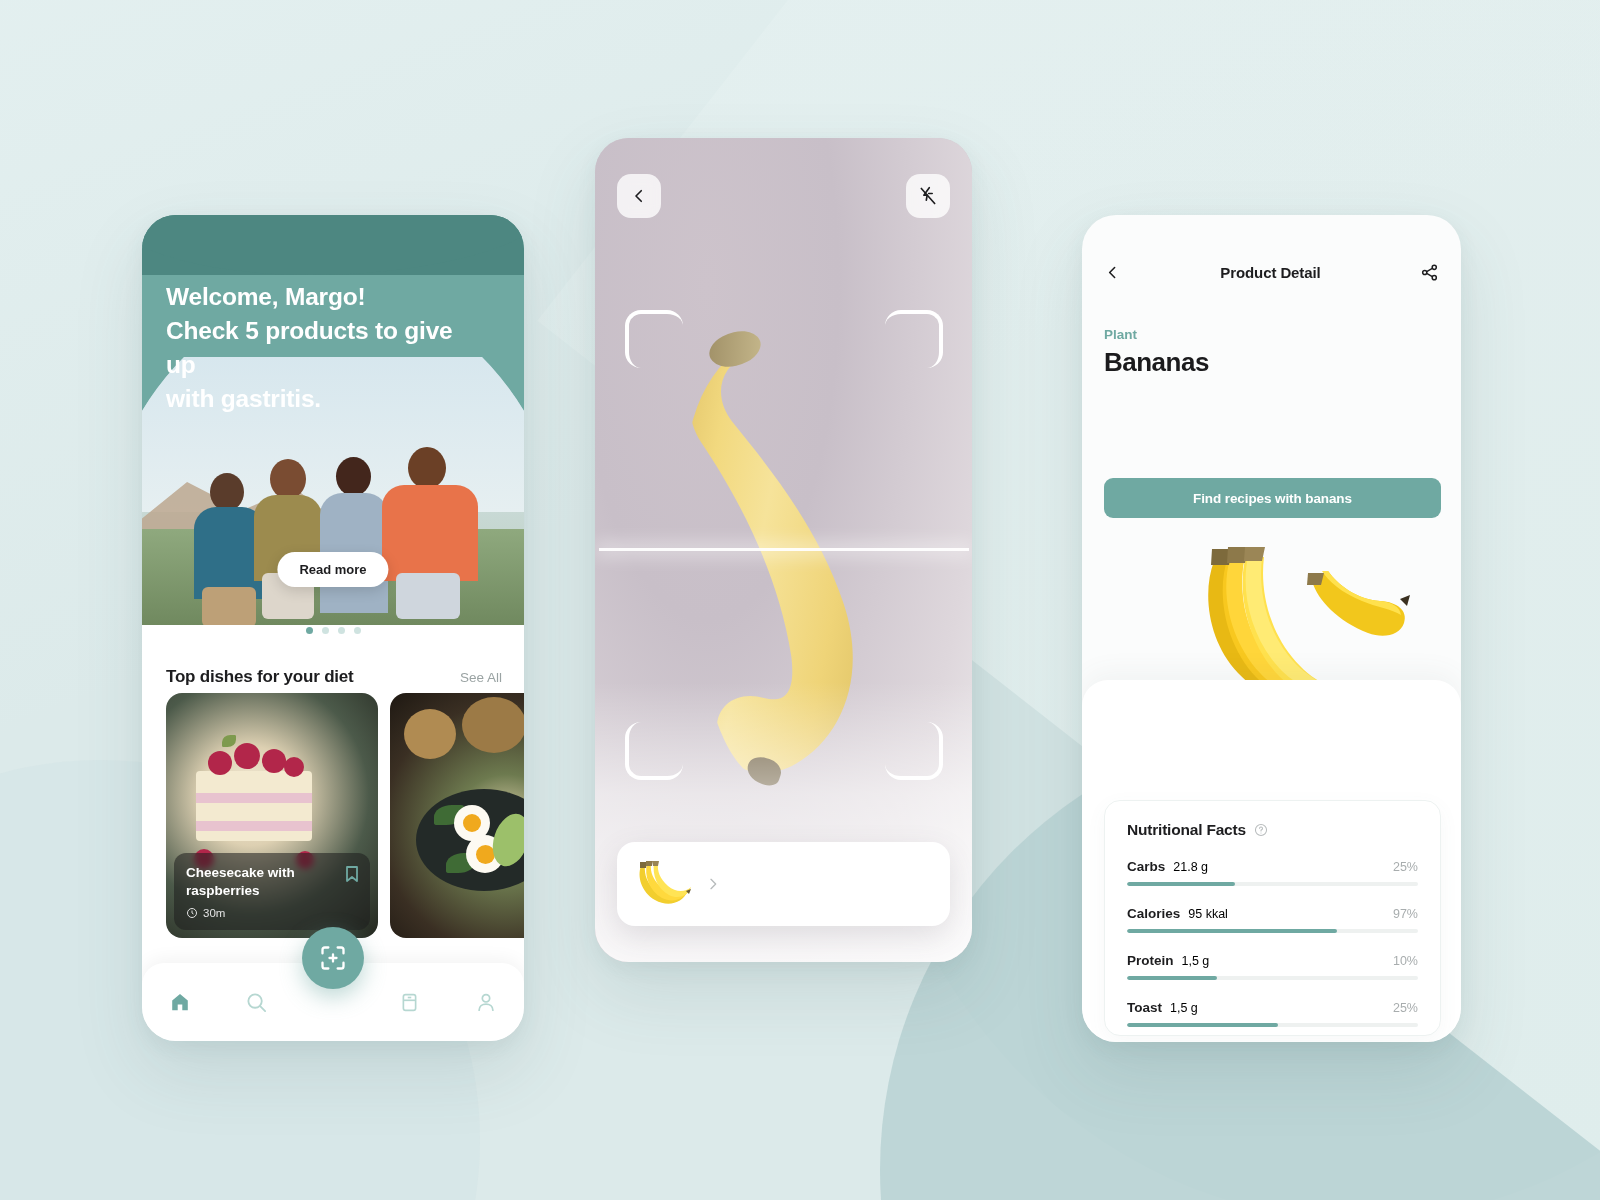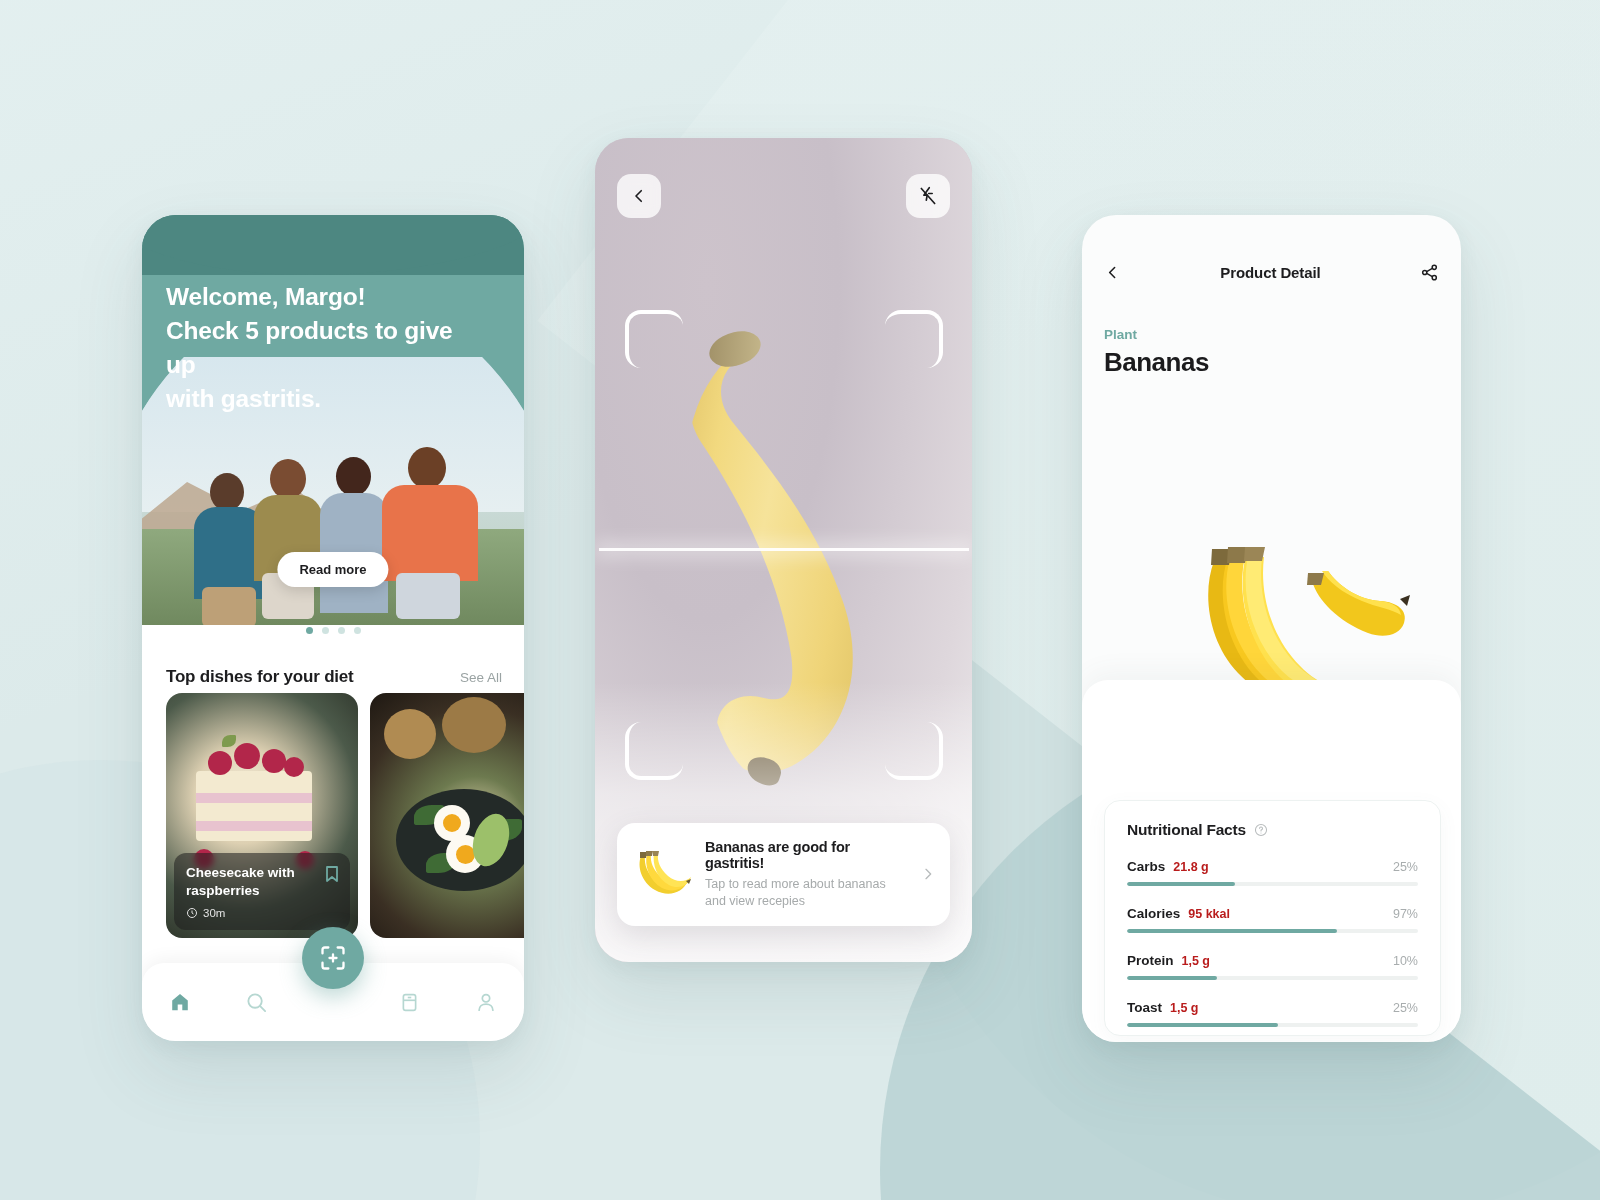--- a/index.html
+++ b/index.html
@@ -96,21 +96,21 @@
 
   .sec-head {
     position: absolute; left: 24px; right: 22px; top: 440px;
     display: flex; align-items: baseline; justify-content: space-between; margin-top: 12px;
   }
   .sec-title { font-size: 17px; font-weight: 700; color: #1d1d1f; letter-spacing: -.2px; }
   .see-all { font-size: 13.5px; color: #9aa3a3; }
 
   .cards { position: absolute; left: 24px; top: 478px; display: flex; gap: 12px; }
   .dish {
-    position: relative; width: 192px; height: 245px; border-radius: 16px;
+    position: relative; width: 212px; height: 245px; border-radius: 16px;
     overflow: hidden; flex: 0 0 auto;
   }
   .dish-img { position: absolute; inset: 0; }
   .d1 { background: radial-gradient(circle at 40% 42%, #f6efdc 0%, #ddd0b2 26%, #4c5a4a 62%, #23271f 100%); }
   .d2 { background: radial-gradient(circle at 55% 55%, #e9dcb6 0%, #6d7a4f 30%, #3a2f23 70%, #1e1812 100%); }
   .berry { position: absolute; border-radius: 50%; background: #b2264a; }
   .egg  { position: absolute; border-radius: 50%; background: #fdfaf2; }
   .yolk { position: absolute; border-radius: 50%; background: #f0a91d; }
   .leaf { position: absolute; border-radius: 60% 10% 60% 10%; background: #3f6b35; }
   .dish-ov {
@@ -215,21 +215,21 @@
   .nf-card {
     position: absolute; left: 22px; right: 20px; top: 585px; bottom: 6px;
     background: #fff; border: 1px solid #edf2f1; border-radius: 16px;
     padding: 20px 22px 0 22px; overflow: hidden;
     box-shadow: 0 6px 20px rgba(90,110,110,.05);
   }
   .nf-title { display: flex; align-items: center; gap: 8px; font-size: 15.5px; font-weight: 700; color: #1d1d1f; letter-spacing: -.2px; }
   .nf-row { margin-top: 20px; }
   .nf-line { display: flex; align-items: baseline; }
   .nf-name { font-size: 13.5px; font-weight: 700; color: #1d1d1f; }
-  .nf-val { font-size: 12.5px; color: #b91c1c; margin-left: 8px; flex: 1; font-weight: bold; }
+  .nf-val { font-size: 12.5px; color: #000000; margin-left: 8px; flex: 1; }
   .nf-pct { font-size: 12.5px; color: #a8adae; }
   .nf-track { margin-top: 8px; height: 4px; border-radius: 3px; background: #eef1f0; overflow: hidden; }
   .nf-fill { height: 100%; border-radius: 3px; background: #6fa9a2; }
 
   .ic { display: block; }
 </style>
 </head>
 <body>
 
 <div id="bg">
@@ -418,24 +418,20 @@
       <svg width="62" height="52" viewBox="0 0 62 52">
         <path d="M10 8 C6 18 10 34 24 42 C38 50 52 44 56 34 C50 40 36 42 26 34 C16 26 13 16 14 8 Z" fill="#f2ce2e"></path>
         <path d="M16 6 C13 17 18 33 31 40 C43 46 55 40 58 31 C52 37 40 38 31 30 C22 22 19 14 20 6 Z" fill="#ffd93d"></path>
         <path d="M23 5 C21 16 26 31 38 37 C48 42 58 37 60 29 C55 34 45 35 37 28 C29 21 26 13 27 5 Z" fill="#ffe455"></path>
         <path d="M9 4 h7 l-1 6 h-6 z" fill="#7d6a3c"></path>
         <path d="M15 3 h7 l-1 5 h-6 z" fill="#8d794a"></path>
         <path d="M22 3 h6 l-1 5 h-5 z" fill="#9a8555"></path>
         <path d="M55 33 l5 -2 -2 5 z" fill="#6b5b32"></path>
       </svg>
     </div>
-    <div class="scan-card-txt">
-      <div class="scc-t">Bananas are good for gastritis!</div>
-      <div class="scc-s">Tap to read more about bananas and view recepies</div>
-    </div>
     <svg class="ic" width="16" height="16" viewBox="0 0 24 24" fill="none" stroke="#b7bbbc" stroke-width="2" stroke-linecap="round" stroke-linejoin="round">
       <path d="M9 5l7 7-7 7"></path>
     </svg>
   </div>
 </div>
 
 <div class="phone" id="phone-detail">
 
   <div class="d-head">
     <svg class="ic" width="17" height="17" viewBox="0 0 24 24" fill="none" stroke="#1d1d1f" stroke-width="2.2" stroke-linecap="round" stroke-linejoin="round">
@@ -446,20 +442,21 @@
       <circle cx="18" cy="5.5" r="2.6"></circle>
         <circle cx="18" cy="18.5" r="2.6"></circle>
         <circle cx="6" cy="12" r="2.6"></circle>
       <path d="M8.4 10.8 15.6 6.8"></path>
         <path d="M8.4 13.2 15.6 17.2"></path>
     </svg>
   </div>
 
   <div class="kicker">Plant</div>
   <div class="pname">Bananas</div>
+  <div class="cta">Find recipes with banans</div>
 
   <div class="bunch">
     <svg width="268" height="200" viewBox="0 0 268 200">
       <ellipse cx="140" cy="186" rx="96" ry="12" fill="#000" opacity="0.05"></ellipse>
 
       <path d="M186 26 C196 40 214 54 238 56 C256 57 266 66 262 78 C258 90 242 94 226 88 C196 76 176 56 170 36 Z" fill="#f2c71c"></path>
       <path d="M186 26 C196 40 214 54 238 56 C250 57 258 62 259 70 C250 64 234 62 220 56 C200 48 186 36 180 26 Z" fill="#ffe14d"></path>
       <path d="M258 54 l10 -4 -3 11 z" fill="#3a3020"></path>
 
       <path d="M72 16 C60 48 66 96 96 128 C126 160 172 166 196 148 C172 156 136 148 112 120 C88 92 82 50 88 18 Z" fill="#e8b914"></path>

